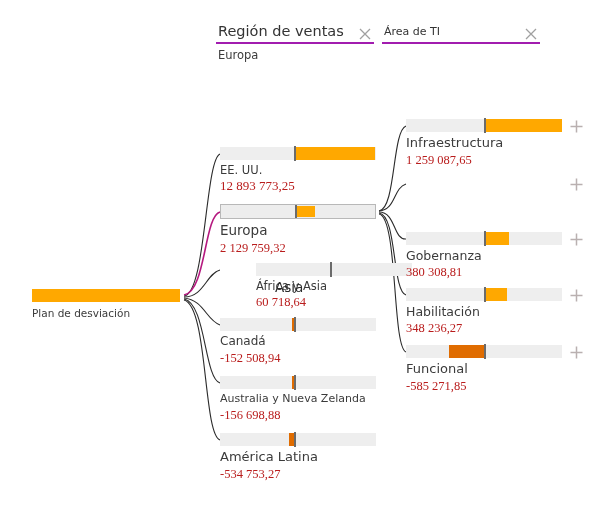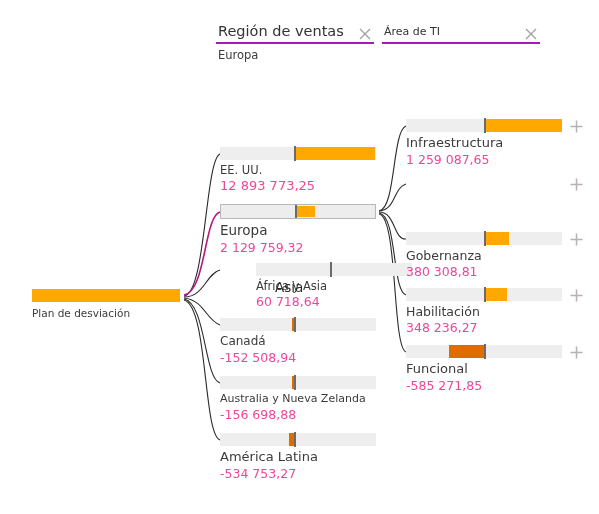--- a/index.html
+++ b/index.html
@@ -103,24 +103,25 @@
     width: 1.5px;
     background: #6b6b6b;
   }
   .node-label {
     color: #3b3b3b;
     white-space: nowrap;
     line-height: 1.15;
     margin-top: 4px;
   }
   .node-value {
-    color: #ec4899;
+    color: #b91c1c;
     white-space: nowrap;
     line-height: 1.15;
     margin-top: 2px;
+    font-family: Liberation Serif, serif;
   }
 
   
   #node-root { left: 32px; top: 289px; width: 148px; }
   #node-root .bar-track { background: #ffa800; height: 13px; }
   #node-root .node-label { font-size: 10.5px; margin-top: 5px; }
   #node-root .node-value { font-size: 13px; margin-top: 3px; }
 
   
   .col1 { left: 220px; width: 156px; }

